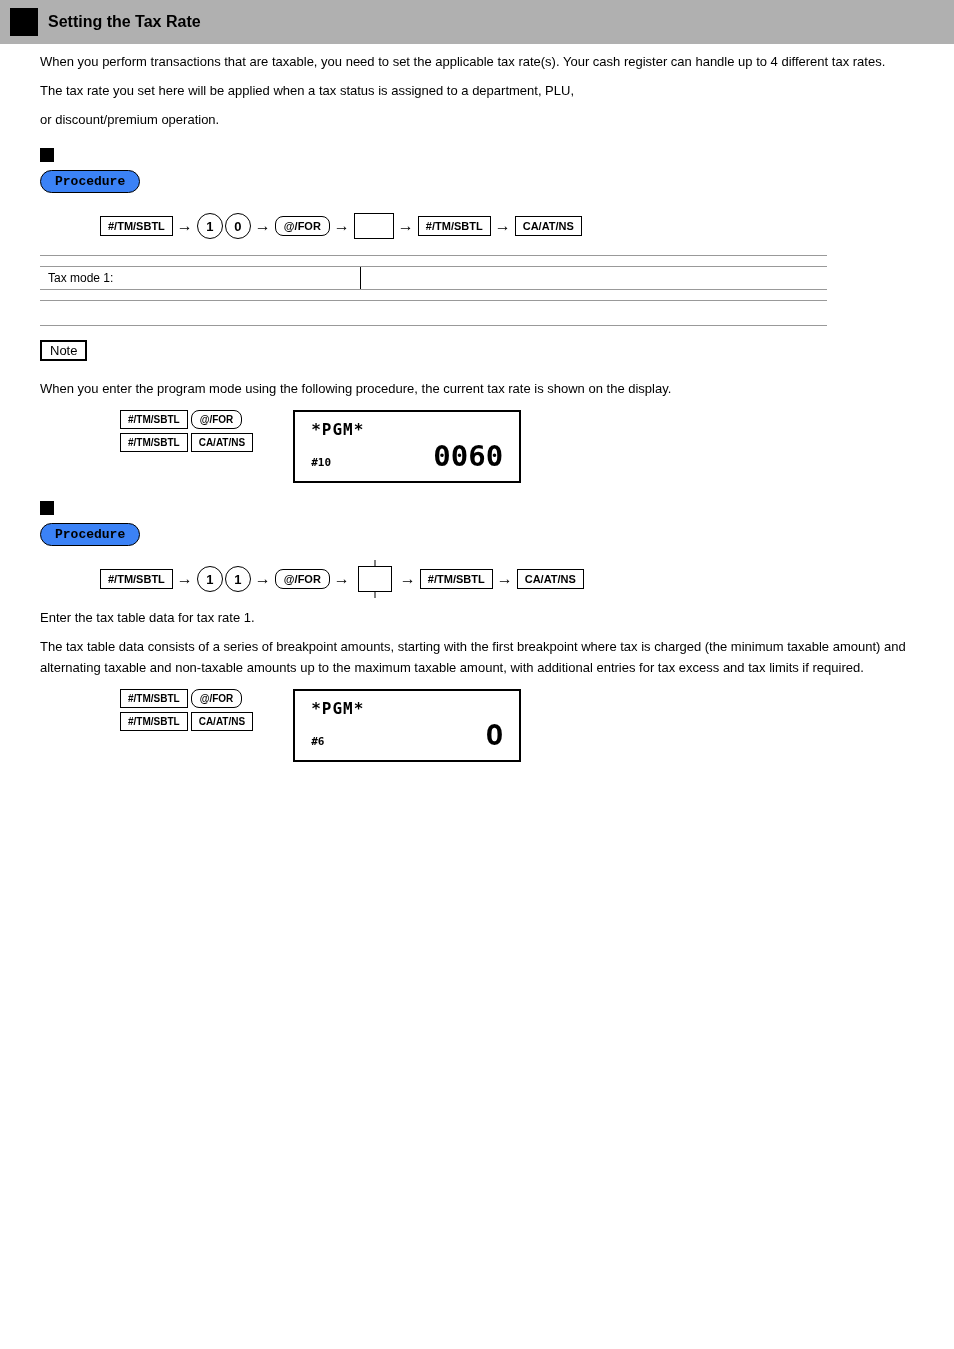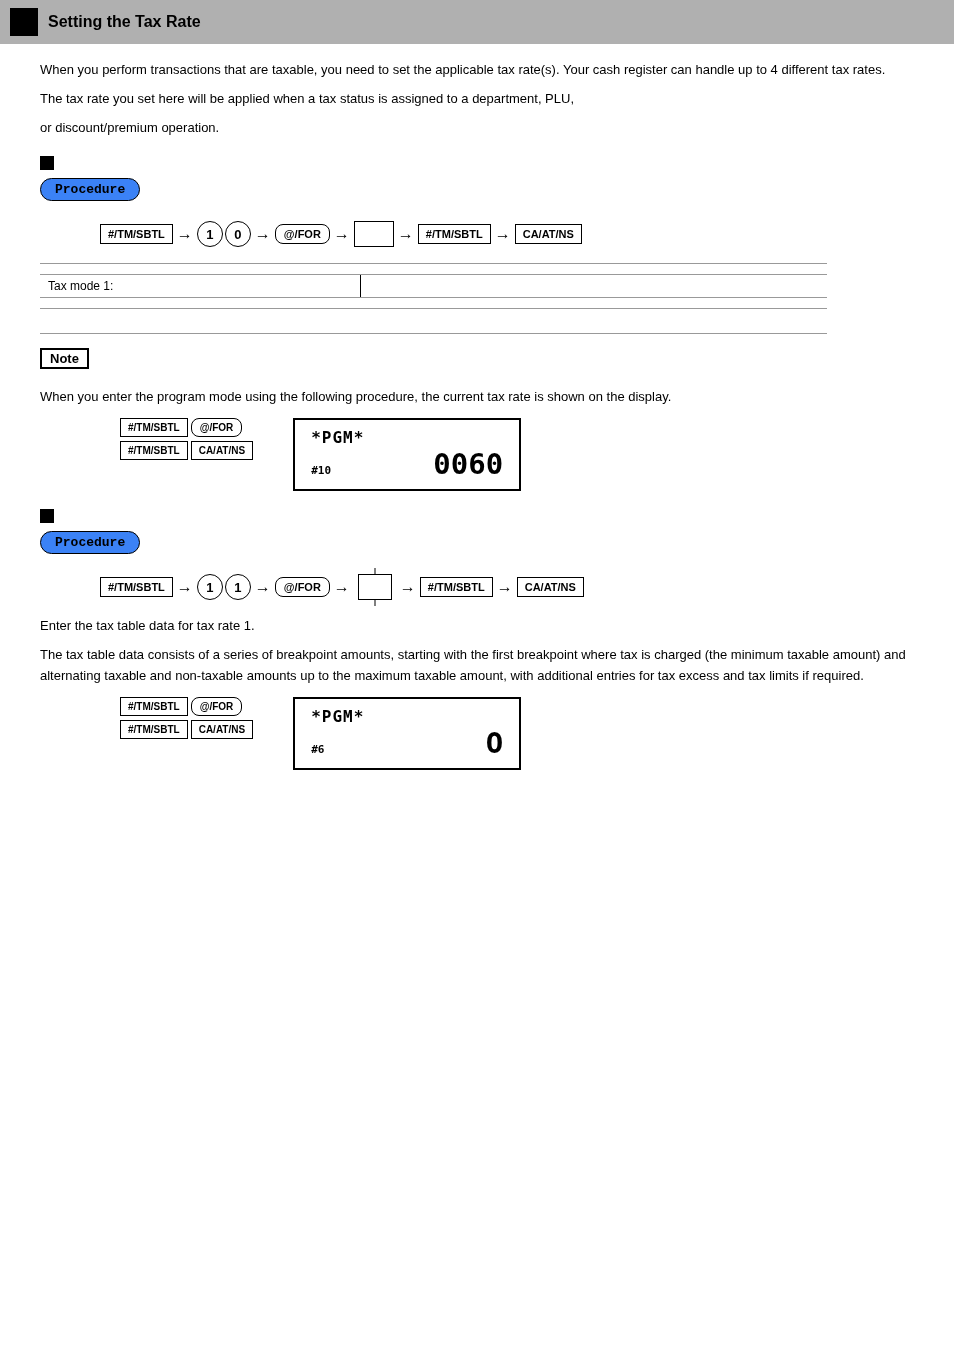--- a/index.html
+++ b/index.html
@@ -27,21 +27,21 @@
       background: #000;
       margin-right: 10px;
     }
     .header-title {
       font-size: 16px;
       font-weight: bold;
       color: #000;
     }
 
     .page-content {
-      padding: 16px 40px;
+      padding: 8px 40px;
     }
 
     
     .body-text {
       font-size: 13px;
       line-height: 1.6;
       margin-bottom: 8px;
     }
 
     
@@ -153,21 +153,21 @@
     .note-table .value-col {
       border-left: 1.5px solid #000;
     }
 
     
     .note-box {
       border: 2px solid #000;
       display: inline-block;
       padding: 1px 8px;
       font-size: 13px;
-      font-weight: bold;
+      font-weight: normal;
       margin-bottom: 10px;
     }
 
     
     .receipt-display {
       border: 2px solid #000;
       padding: 8px 16px;
       width: 228px;
       font-family: monospace;
       font-size: 14px;

